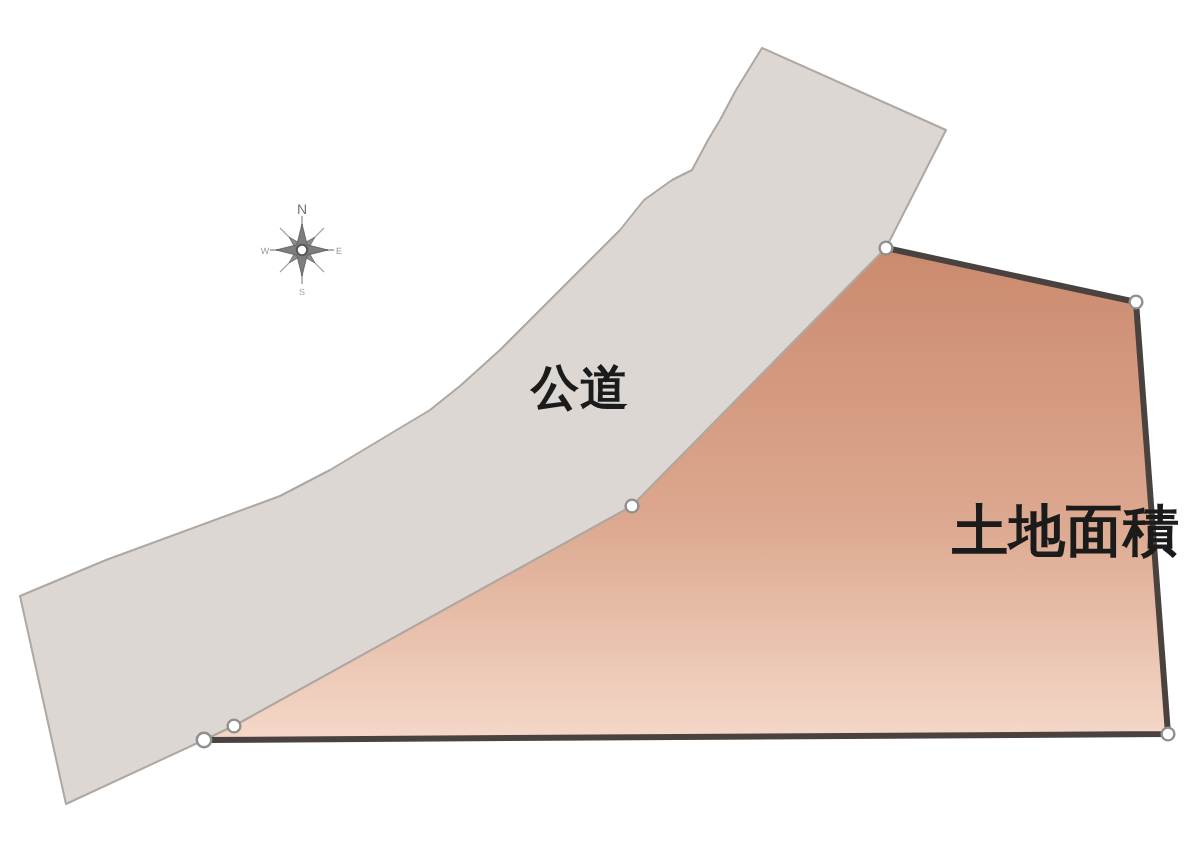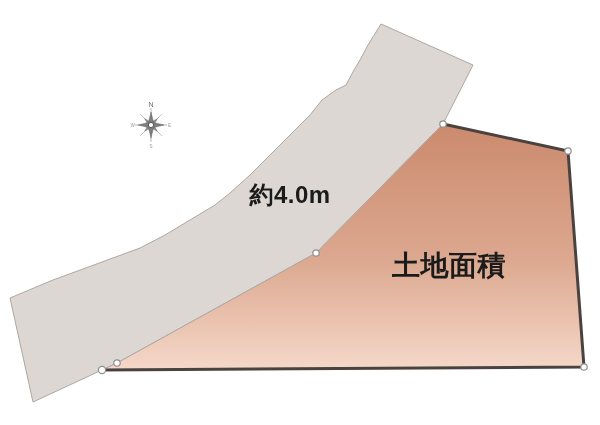--- a/index.html
+++ b/index.html
@@ -7,21 +7,21 @@
     width:600px;height:425px;position:relative;overflow:hidden;
     background:#ffffff;
     font-family:"Liberation Sans","DejaVu Sans",sans-serif;
   }
   #plan-canvas{position:absolute;left:0;top:0;}
   .label{
     position:absolute;text-align:center;color:#1b1b1b;
     font-weight:600;letter-spacing:0.5px;white-space:nowrap;
   }
   .road-label{left:220px;top:181px;width:140px;font-size:24px;line-height:27px;}
-  .land-label{left:319px;top:251px;width:260px;font-size:28px;line-height:30px;}
+  .land-label{left:330px;top:251px;width:260px;font-size:28px;line-height:30px;text-align:right;}
   .land-label sup{font-size:15px;line-height:0;vertical-align:super;letter-spacing:0;}
 </style>
 </head>
 <body>
 
 <svg id="plan-canvas" width="600" height="425" viewBox="0 0 600 425">
   <defs>
     <linearGradient id="parcelGrad" x1="0" y1="124" x2="0" y2="370" gradientUnits="userSpaceOnUse">
       <stop offset="0" stop-color="#cb8a6e"></stop>
       <stop offset="0.55" stop-color="#dca88f"></stop>
@@ -58,18 +58,18 @@
     <path d="M0,-13 L2.6,-2.6 L13,0 L2.6,2.6 L0,13 L-2.6,2.6 L-13,0 L-2.6,-2.6 Z" fill="#7d7d7d" stroke="#5a5a5a" stroke-width="0.4"></path>
     <circle cx="0" cy="0" r="2.6" fill="#ffffff" stroke="#555555" stroke-width="1"></circle>
     <text x="0" y="-18" font-size="7" fill="#6f6f6f" text-anchor="middle">N</text>
     <text x="18.5" y="2" font-size="4.5" fill="#9a9a9a" text-anchor="middle">E</text>
     <text x="-18.5" y="2" font-size="4.5" fill="#9a9a9a" text-anchor="middle">W</text>
     <text x="0" y="22.5" font-size="4.5" fill="#9a9a9a" text-anchor="middle">S</text>
   </g>
 </svg>
 
 <div class="label road-label">
-  <div>約4.0m</div>
+  <div>公道</div>
 </div>
 
 <div class="label land-label">
   <div>土地面積</div>
 </div>
 
 </body></html>

